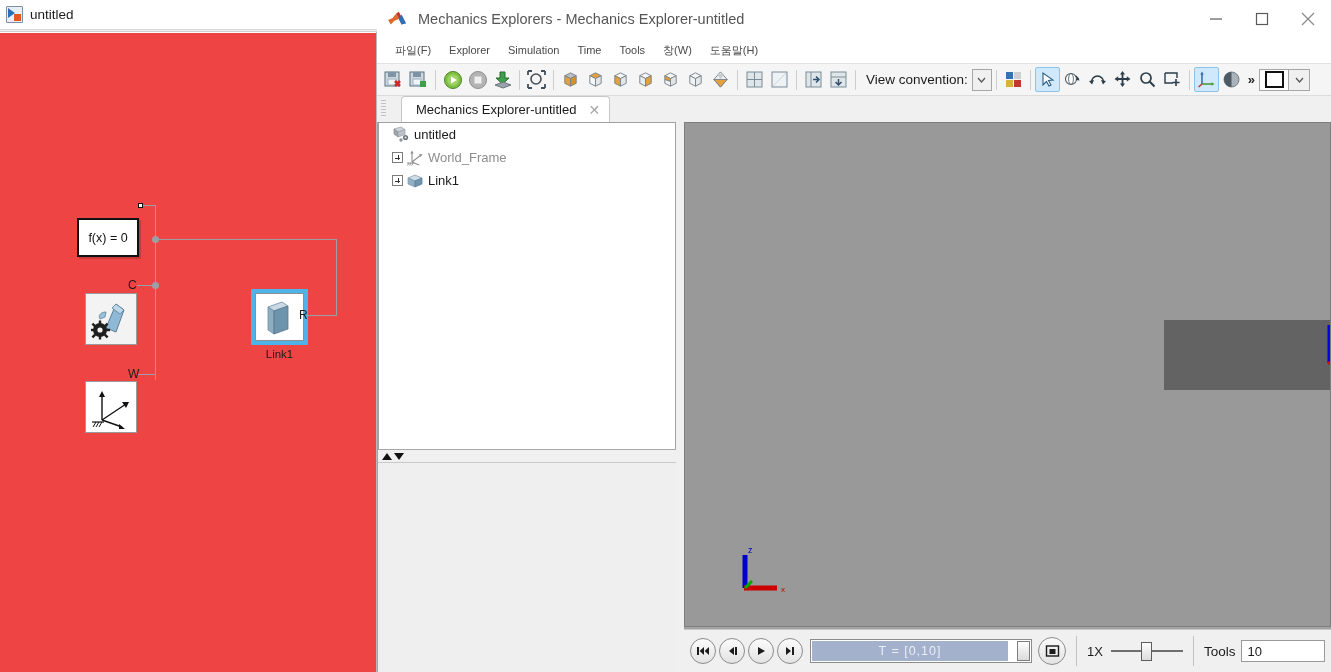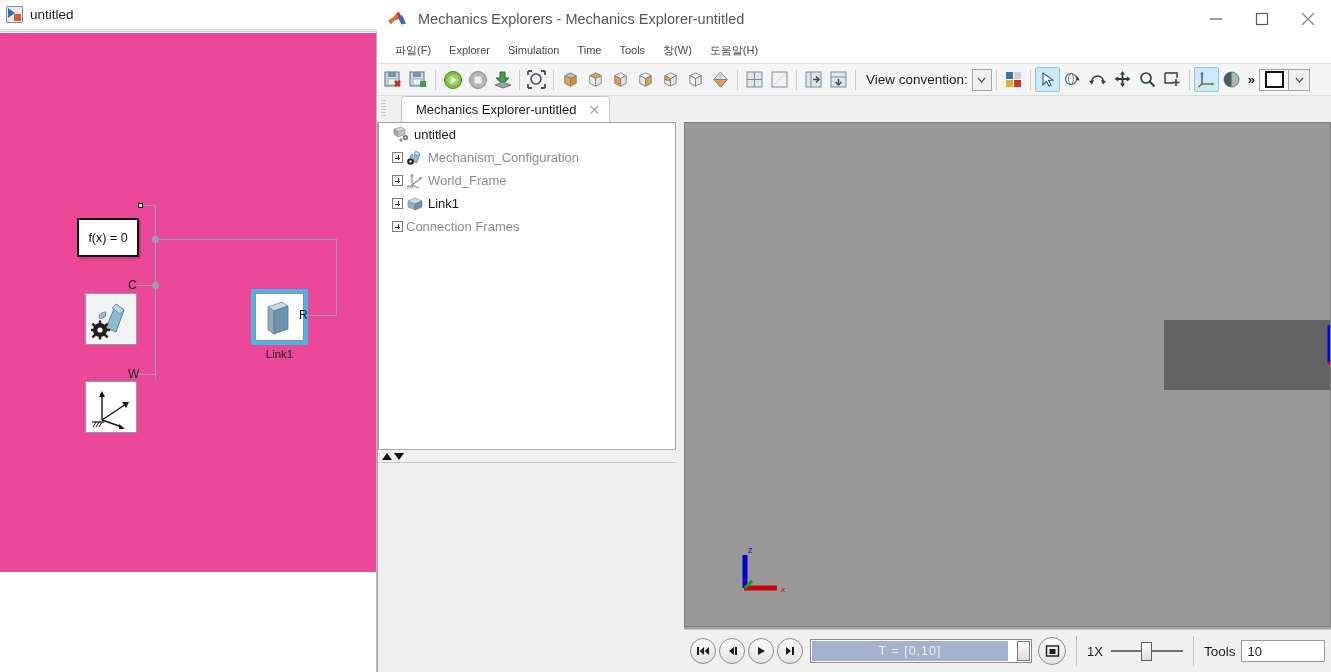--- a/index.html
+++ b/index.html
@@ -39,22 +39,22 @@
   }
   .sl-title {
     font-size: 13.5px; color: #1b1b1b; margin-left: 7px; white-space: nowrap;
   }
   .sl-titlebar-sep {
     position: absolute; left: 0; top: 29px; width: 377px; height: 3px;
     background: #f2f2f2; border-top: 1px solid #d6d6d6; border-bottom: 1px solid #d0d0d0;
     box-sizing: border-box;
   }
   .sl-canvas {
-    position: absolute; left: 0; top: 33px; width: 376px; height: 539px;
-    background: #ec4899; overflow: hidden;
+    position: absolute; left: 0; top: 33px; width: 376px; height: 639px;
+    background: #ef4444; overflow: hidden;
   }
 
   
   .sl-block { position: absolute; box-sizing: border-box; }
 
   .blk-solver {
     left: 77px; top: 185px; width: 62px; height: 39px;
     border: 2px solid #111111; background: #ffffff;
     display: flex; align-items: center; justify-content: center;
     font-size: 12.5px; color: #111111;
@@ -650,34 +650,20 @@
             <polygon points="2,3 6,6 6,11 2,8" fill="#9fa7ad" stroke="#818a90" stroke-width="0.7"></polygon>
             <polygon points="13,3.5 6,6 6,11 13,8.5" fill="#bcc3c8" stroke="#9aa1a7" stroke-width="0.7"></polygon>
             <circle cx="13.5" cy="11.5" r="2.6" fill="#6d777e"></circle>
             <circle cx="13.5" cy="11.5" r="1" fill="#e8eaec"></circle>
             <circle cx="9" cy="14" r="1.7" fill="#8b949b"></circle>
           </svg>
         </span>
         <span class="tree-text">untitled</span>
       </div>
 
-      <div class="tree-row">
-        <span class="tree-indent"></span>
-        <span class="expander"></span>
-        <span class="tree-icon">
-          <svg width="18" height="17" viewBox="0 0 18 17">
-            <path d="M10 2 L14 5 L10.5 14 L6.5 12 Z" fill="#8fb8d4" stroke="#5b7f99" stroke-width="0.7"></path>
-            <path d="M10 2 L14 5 L12 7 L8 4.5 Z" fill="#c2dbea" stroke="#5b7f99" stroke-width="0.6"></path>
-            <path d="M7 5.5 C4 5.5 3.5 8 4.5 9 L7 8 Z" fill="#9cc0d8" stroke="#5b7f99" stroke-width="0.6"></path>
-            <circle cx="4.5" cy="12.5" r="3.3" fill="#1e1e1e"></circle>
-            <circle cx="4.5" cy="12.5" r="1.2" fill="#f3f3f3"></circle>
-          </svg>
-        </span>
-        <span class="tree-text dim">Mechanism_Configuration</span>
-      </div>
 
       <div class="tree-row">
         <span class="tree-indent"></span>
         <span class="expander"></span>
         <span class="tree-icon">
           <svg width="18" height="17" viewBox="0 0 18 17">
             <g stroke="#8d8d8d" stroke-width="1.1" fill="none">
               <line x1="6" y1="13" x2="6" y2="3"></line>
               <line x1="6" y1="13" x2="15" y2="6"></line>
               <line x1="6" y1="13" x2="13" y2="16"></line>
@@ -701,25 +687,20 @@
         <span class="tree-icon">
           <svg width="18" height="17" viewBox="0 0 18 17">
             <polygon points="2,6 9,3 16,6 9,9" fill="#cfdde7" stroke="#7c96a8" stroke-width="0.7"></polygon>
             <polygon points="2,6 9,9 9,15 2,12" fill="#91b0c5" stroke="#7c96a8" stroke-width="0.7"></polygon>
             <polygon points="16,6 9,9 9,15 16,12" fill="#6f94ae" stroke="#5a7b93" stroke-width="0.7"></polygon>
           </svg>
         </span>
         <span class="tree-text">Link1</span>
       </div>
 
-      <div class="tree-row">
-        <span class="tree-indent"></span>
-        <span class="expander"></span>
-        <span class="tree-text dim">Connection Frames</span>
-      </div>
     </div>
 
     <div style="position:absolute; left:299px; top:126px; width:8px; height:24px;">
       <svg width="8" height="24" viewBox="0 0 8 24">
         <polygon points="6,2 1,6 6,10" fill="#111"></polygon>
         <polygon points="2,13 7,17 2,21" fill="#111"></polygon>
       </svg>
     </div>
 
     <div class="splitter-h">

